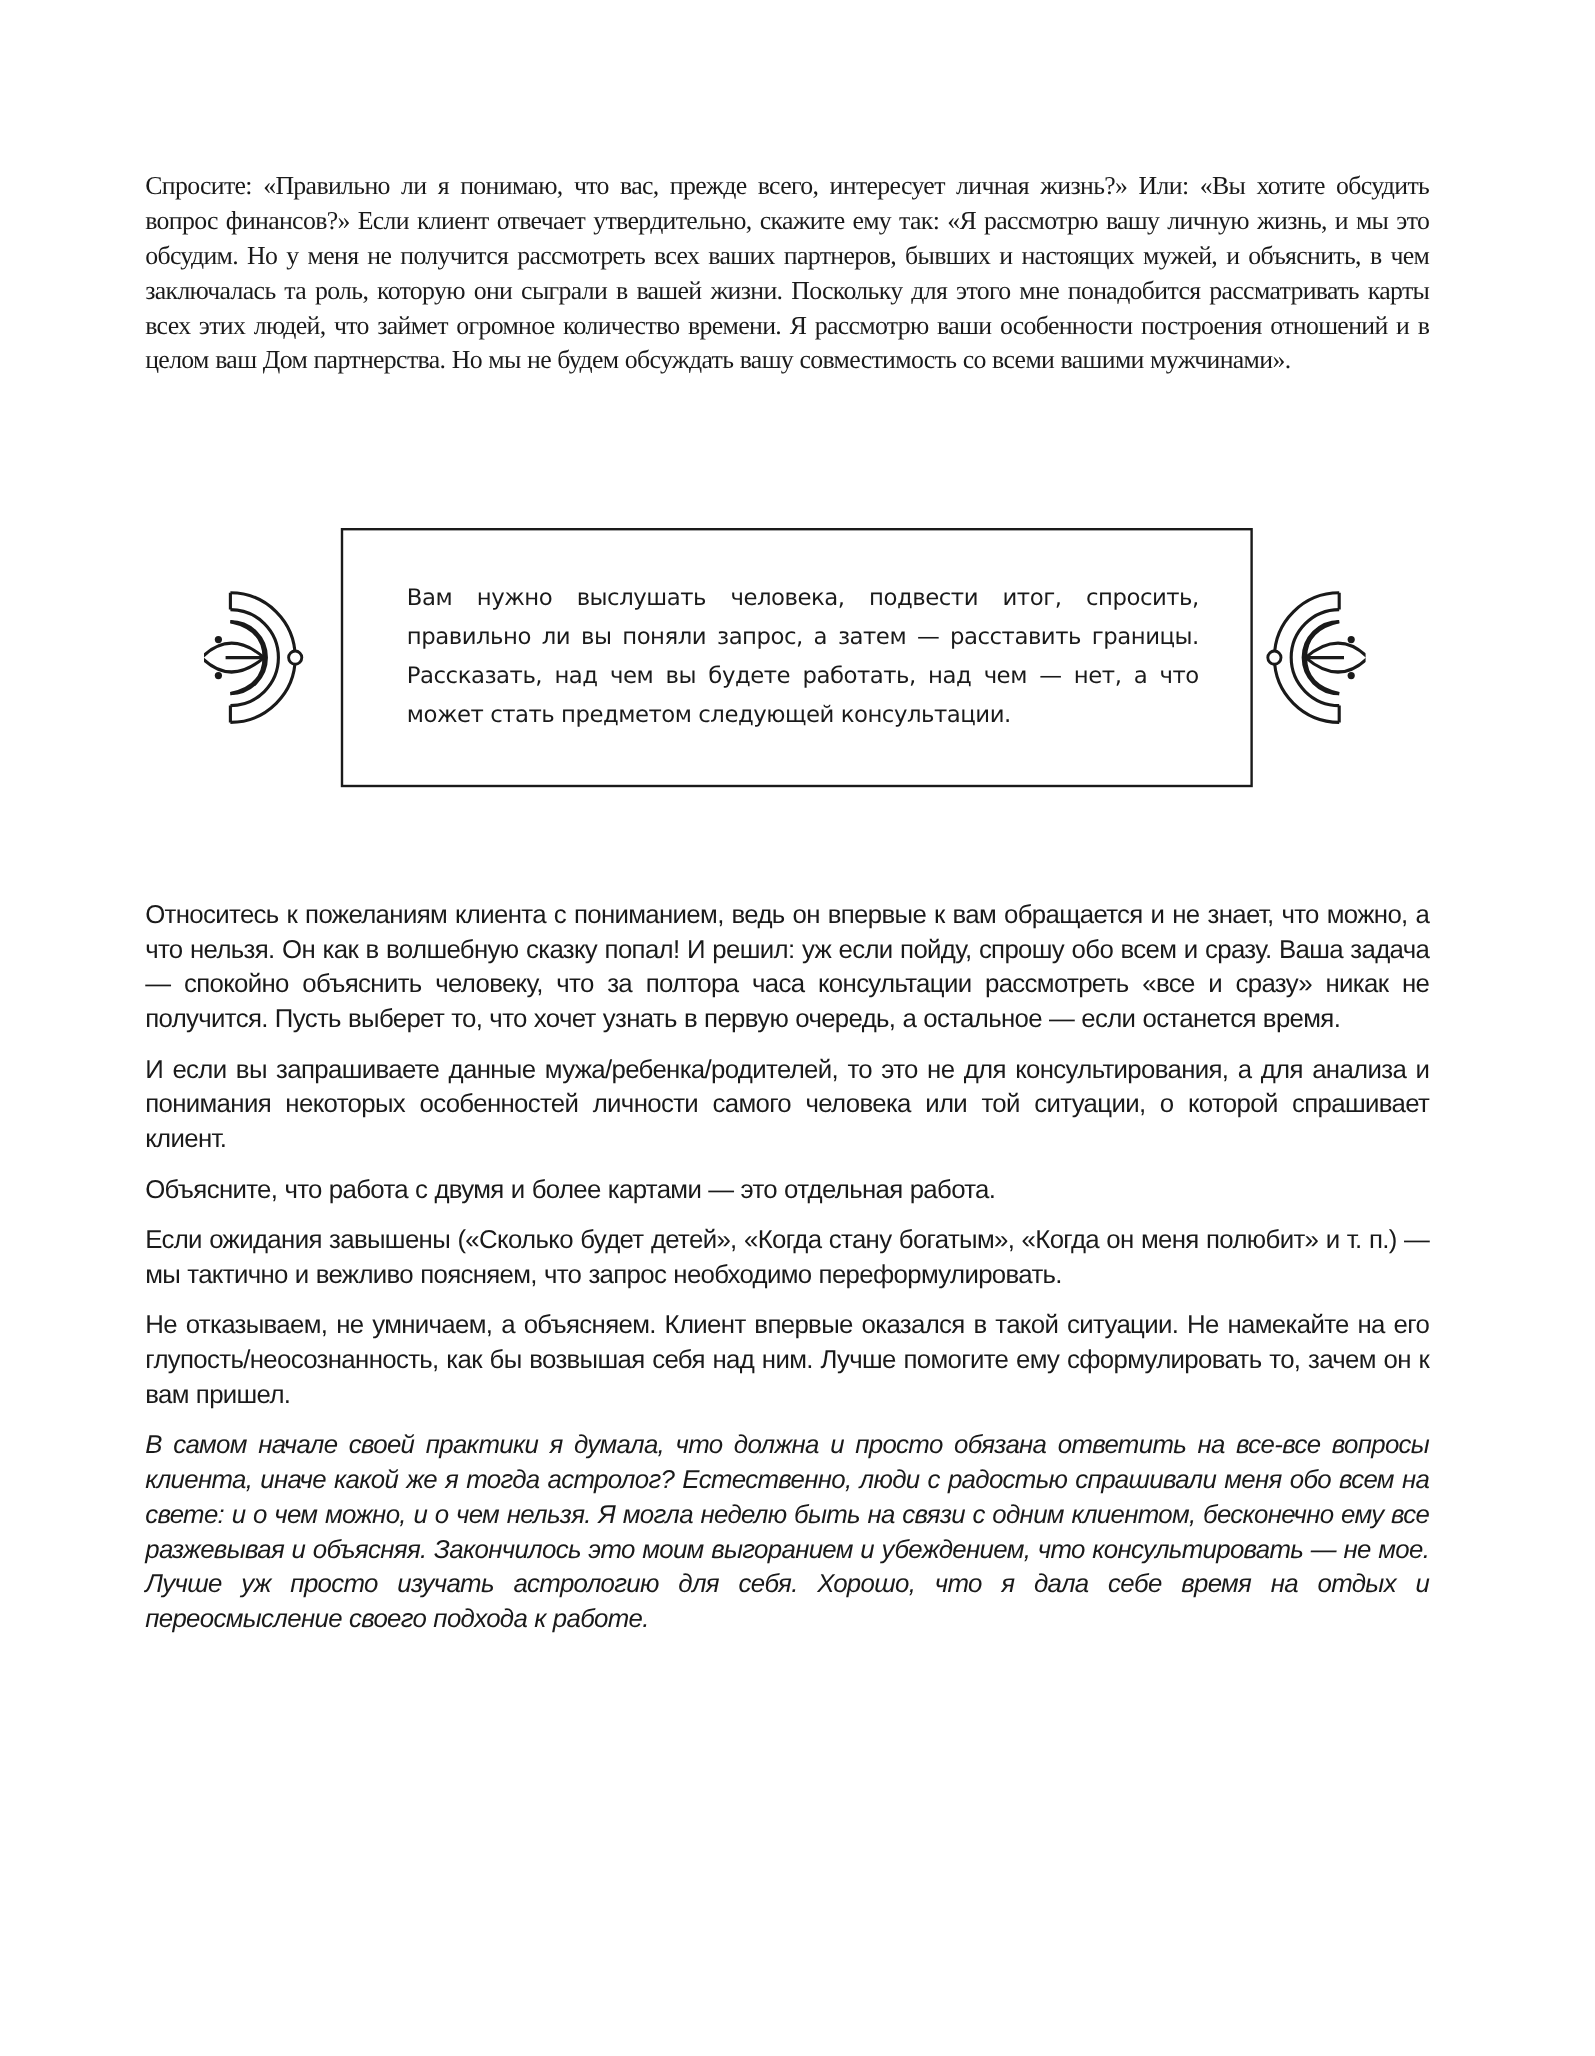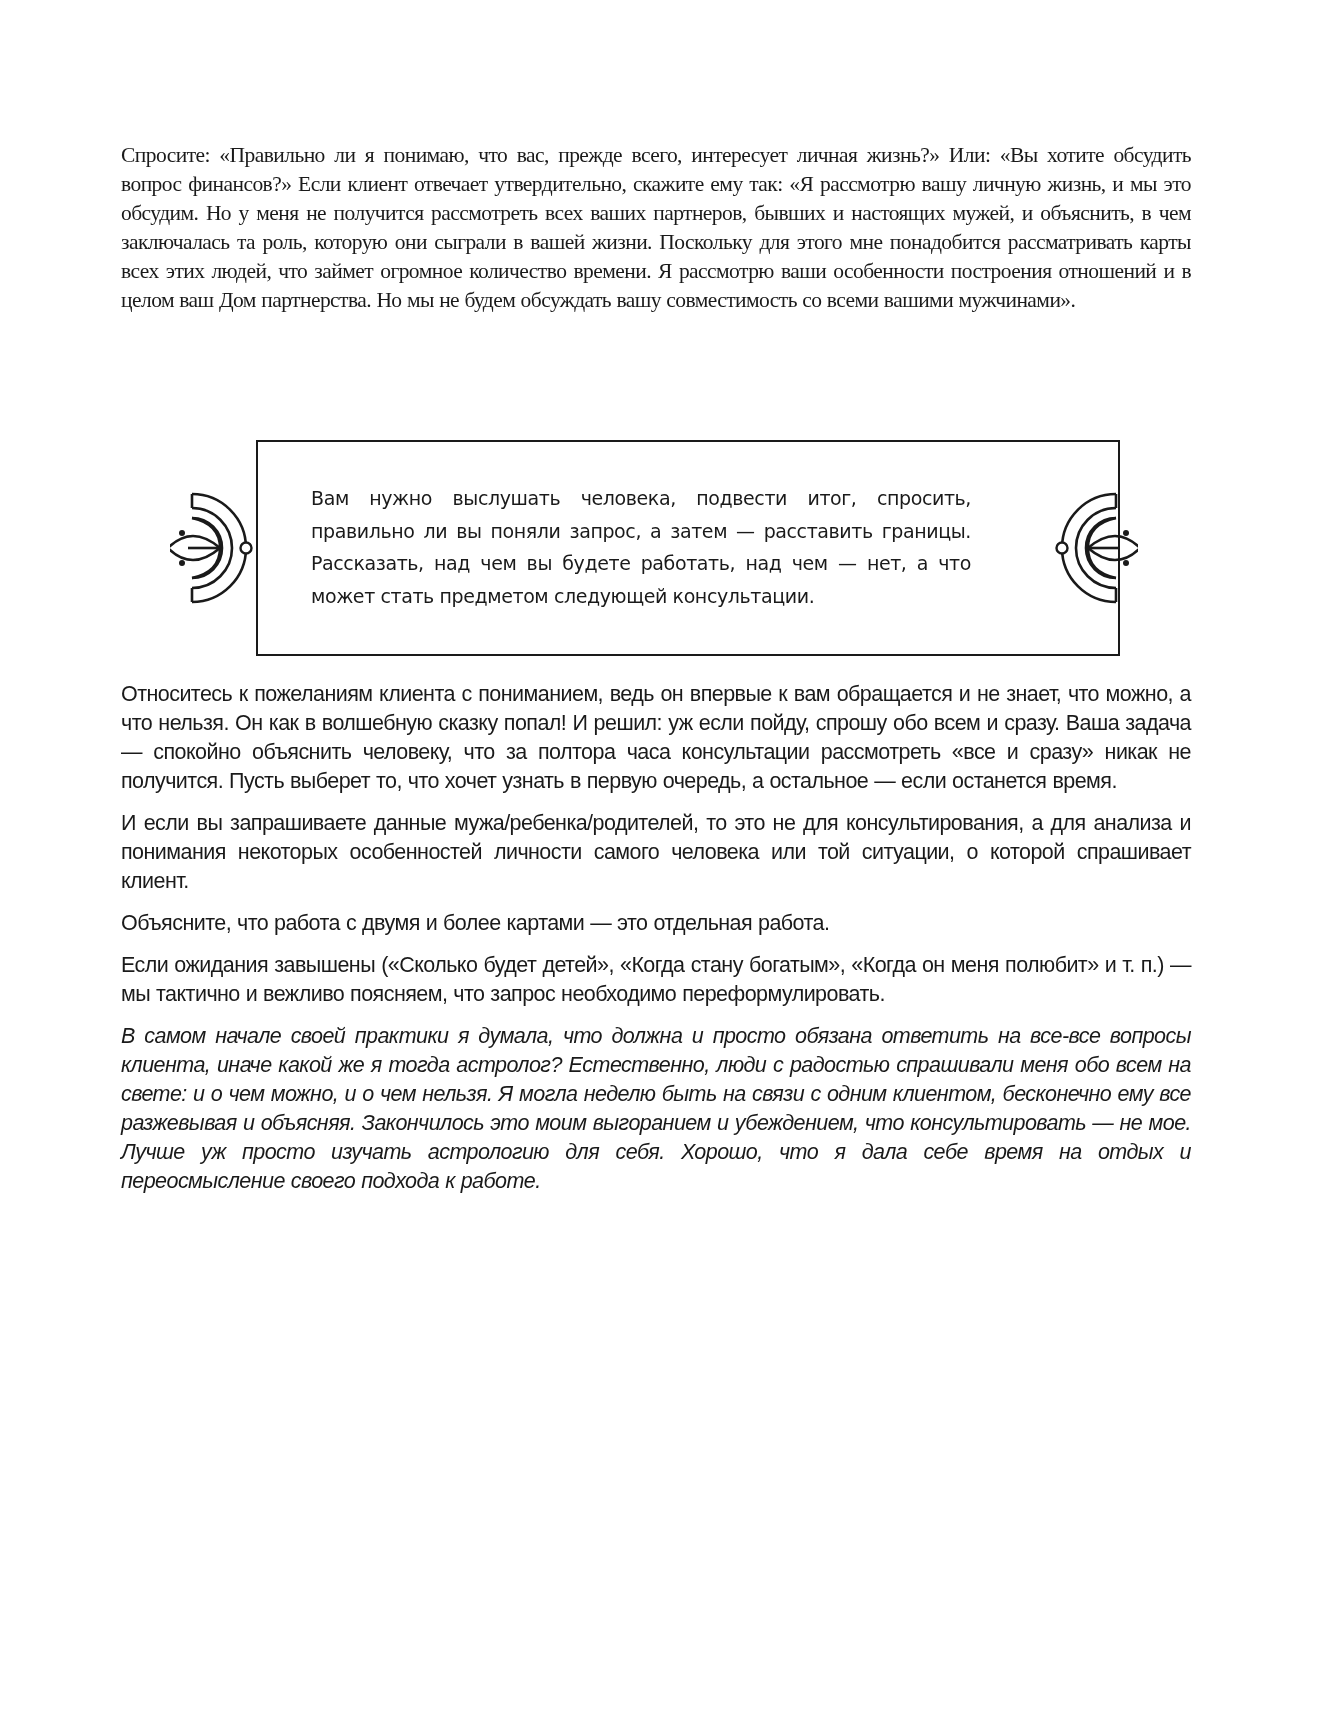--- a/index.html
+++ b/index.html
@@ -8,25 +8,25 @@
   .text {
     position: absolute; left: 121px; width: 1070px;
     font-family: "Liberation Sans", sans-serif;
     font-size: 21.5px; line-height: 29px; color: #1a1a1a;
     text-align: justify; letter-spacing: -0.55px; word-spacing: 0.5px;
     font-stretch: condensed;
   }
   .text p { margin: 0 0 13px 0; text-align-last: left; }
   .text p.italic { font-style: italic; margin-top: 11px; }
   #block-top { top: 141px; font-family: Liberation Serif, serif; }
-  #block-bottom { top: 680px; }
+  #block-bottom { top: 748px; }
 
   .callout {
-    position: absolute; left: 256px; top: 440px;
-    width: 864px; height: 216px;
+    position: absolute; left: 284px; top: 440px;
+    width: 760px; height: 216px;
     border: 2.5px solid #1a1a1a; box-sizing: border-box;
   }
   .callout-text {
     position: absolute; left: 53px; top: 40px; width: 660px;
     font-family: "DejaVu Sans", sans-serif; font-size: 19px;
     line-height: 32.5px; color: #1a1a1a; letter-spacing: -0.4px;
     text-align: justify; text-align-last: left;
   }
   .ornament { position: absolute; width: 90px; height: 120px; }
   #ornament-left { left: 170px; top: 488px; }
@@ -77,16 +77,17 @@
       <circle cx="12" cy="45" r="3" fill="#1a1a1a"></circle>
       <circle cx="12" cy="75" r="3" fill="#1a1a1a"></circle>
     </g>
   </svg>
 
   <div class="text" id="block-bottom">
     <p>Относитесь к пожеланиям клиента с пониманием, ведь он впервые к вам обращается и не знает, что можно, а что нельзя. Он как в волшебную сказку попал! И решил: уж если пойду, спрошу обо всем и сразу. Ваша задача — спокойно объяснить человеку, что за полтора часа консультации рассмотреть «все и сразу» никак не получится. Пусть выберет то, что хочет узнать в первую очередь, а остальное — если останется время.</p>
     <p>И если вы запрашиваете данные мужа/ребенка/родителей, то это не для консультирования, а для анализа и понимания некоторых особенностей личности самого человека или той ситуации, о которой спрашивает клиент.</p>
     <p>Объясните, что работа с двумя и более картами — это отдельная работа.</p>
     <p>Если ожидания завышены («Сколько будет детей», «Когда стану богатым», «Когда он меня полюбит» и т. п.) — мы тактично и вежливо поясняем, что запрос необходимо переформулировать.</p>
+    <p>Не отказываем, не умничаем, а объясняем. Клиент впервые оказался в такой ситуации. Не намекайте на его глупость/неосознанность, как бы возвышая себя над ним. Лучше помогите ему сформулировать то, зачем он к вам пришел.</p>
     <p class="italic">В самом начале своей практики я думала, что должна и просто обязана ответить на все-все вопросы клиента, иначе какой же я тогда астролог? Естественно, люди с радостью спрашивали меня обо всем на свете: и о чем можно, и о чем нельзя. Я могла неделю быть на связи с одним клиентом, бесконечно ему все разжевывая и объясняя. Закончилось это моим выгоранием и убеждением, что консультировать — не мое. Лучше уж просто изучать астрологию для себя. Хорошо, что я дала себе время на отдых и переосмысление своего подхода к работе.</p>
   </div>
 
 </div>
 
 </body></html>

